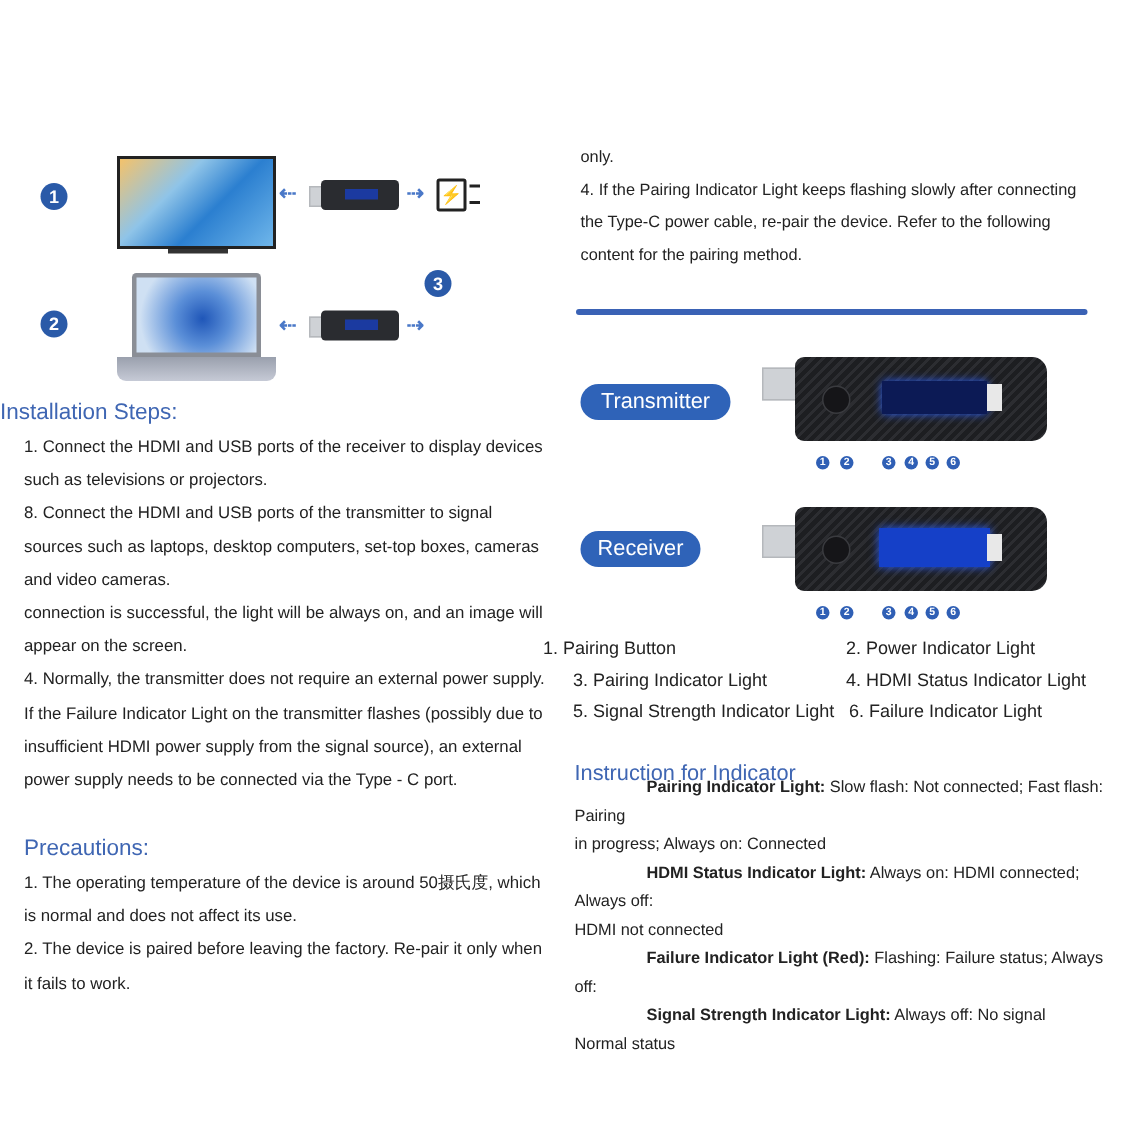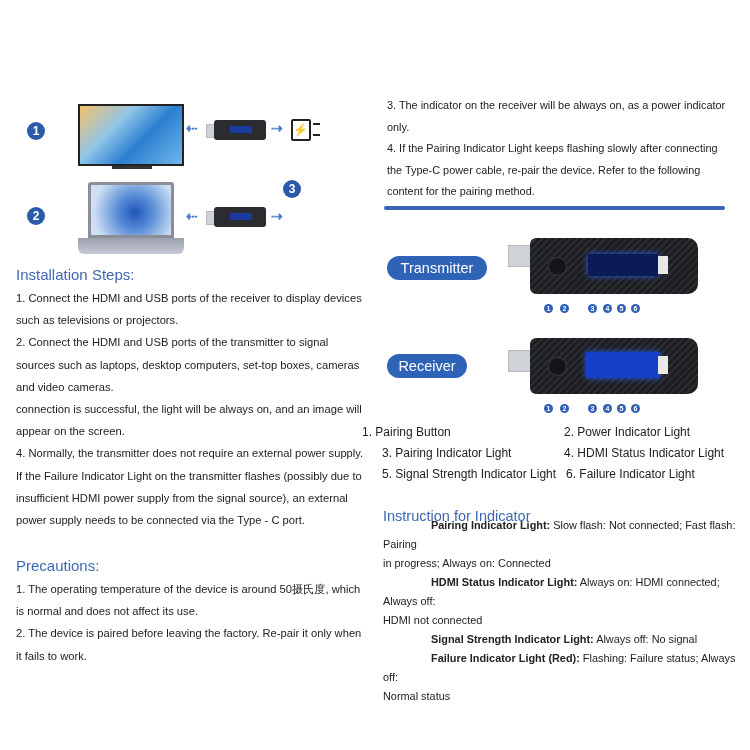--- a/index.html
+++ b/index.html
@@ -53,45 +53,44 @@
 </div>
 <div class="abs" style="left:78px;top:238px;width:106px;height:16px;background:linear-gradient(#9aa0ad,#c6cad6);border-radius:0 0 6px 6px;"></div>
 
 <div class="abs arrow" style="left:186px;top:208px;">⇠</div>
 <div class="abs hdmi-plug" style="left:206px;top:211px;width:9px;height:12px;"></div>
 <div class="abs dongle-small" style="left:214px;top:207px;width:52px;height:20px;">
   <div class="screen-blue" style="position:absolute;left:16px;top:6px;width:22px;height:7px;"></div>
 </div>
 <div class="abs arrow" style="left:271px;top:208px;">⇢</div>
 
-<div class="abs heading" style="left:16px;top:266px;text-align:center;">Installation Steps:</div>
+<div class="abs heading" style="left:0;top:266px;text-align:center;">Installation Steps:</div>
 <div class="abs para" style="left:16px;top:287px;width:355px;">
   <p>1. Connect the HDMI and USB ports of the receiver to display devices</p>
   <p>such as televisions or projectors.</p>
-  <p>2. Connect the HDMI and USB ports of the transmitter to signal</p>
+  <p>8. Connect the HDMI and USB ports of the transmitter to signal</p>
   <p>sources such as laptops, desktop computers, set-top boxes, cameras</p>
   <p>and video cameras.</p>
   <p>connection is successful, the light will be always on, and an image will</p>
   <p>appear on the screen.</p>
   <p>4. Normally, the transmitter does not require an external power supply.</p>
   <p>If the Failure Indicator Light on the transmitter flashes (possibly due to</p>
   <p>insufficient HDMI power supply from the signal source), an external</p>
   <p>power supply needs to be connected via the Type - C port.</p>
 </div>
 
 <div class="abs heading" style="left:16px;top:557px;">Precautions:</div>
 <div class="abs para" style="left:16px;top:578px;width:355px;">
   <p>1. The operating temperature of the device is around 50摄氏度, which</p>
   <p>is normal and does not affect its use.</p>
   <p>2. The device is paired before leaving the factory. Re-pair it only when</p>
   <p>it fails to work.</p>
 </div>
 
 <div class="abs para" style="left:387px;top:95px;width:355px;line-height:21.5px;font-size:10.9px;">
-  <p>3. The indicator on the receiver will be always on, as a power indicator</p>
   <p>only.</p>
   <p>4. If the Pairing Indicator Light keeps flashing slowly after connecting</p>
   <p>the Type-C power cable, re-pair the device. Refer to the following</p>
   <p>content for the pairing method.</p>
 </div>
 <div class="abs" style="left:384px;top:206px;width:341px;height:4px;border-radius:2px;background:#3a62b5;"></div>
 
 <div class="abs pill" style="left:387px;top:256px;width:100px;height:24px;">Transmitter</div>
 <div class="abs hdmi-plug" style="left:508px;top:245px;width:24px;height:20px;"></div>
 <div class="abs big-dongle" style="left:530px;top:238px;width:168px;height:56px;">
@@ -126,16 +125,16 @@
 <div class="abs legend" style="left:564px;top:443px;">4. HDMI Status Indicator Light</div>
 <div class="abs legend" style="left:382px;top:464px;">5. Signal Strength Indicator Light</div>
 <div class="abs legend" style="left:566px;top:464px;">6. Failure Indicator Light</div>
 
 <div class="abs heading" style="left:383px;top:497px;font-size:14.5px;margin-top:11px;">Instruction for Indicator</div>
 <div class="abs instr" style="left:383px;top:516px;width:360px;">
   <div><b>Pairing Indicator Light:</b><span> Slow flash: Not connected; Fast flash: Pairing</span></div>
   <div>in progress; Always on: Connected</div>
   <div><b>HDMI Status Indicator Light:</b><span> Always on: HDMI connected; Always off:</span></div>
   <div>HDMI not connected</div>
+  <div><b>Failure Indicator Light (Red):</b><span> Flashing: Failure status; Always off:</span></div>
   <div><b>Signal Strength Indicator Light:</b><span> Always off: No signal</span></div>
-  <div><b>Failure Indicator Light (Red):</b><span> Flashing: Failure status; Always off:</span></div>
   <div>Normal status</div>
 </div>
 
 </body></html>

